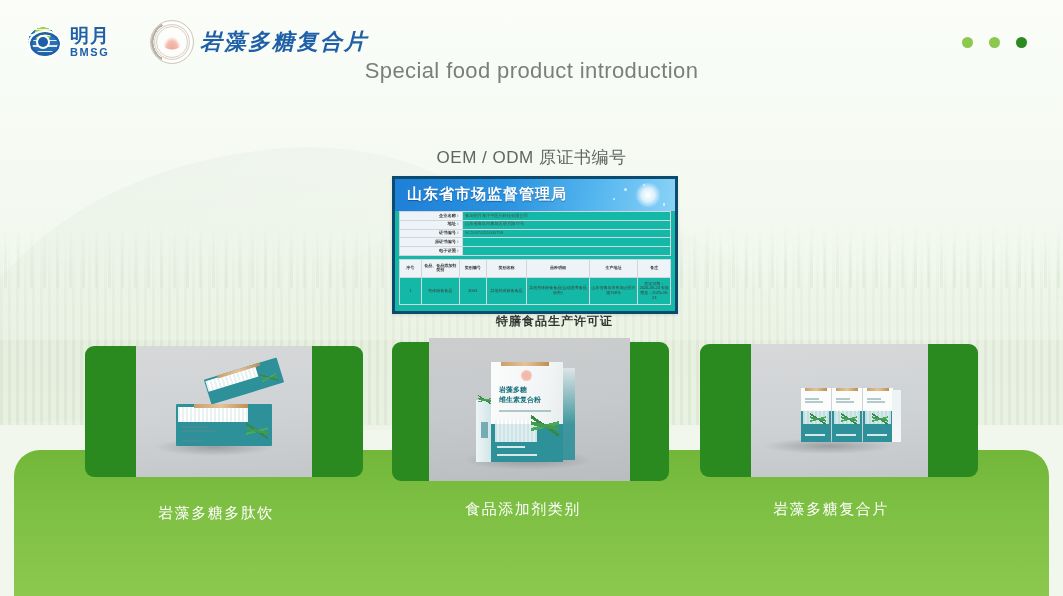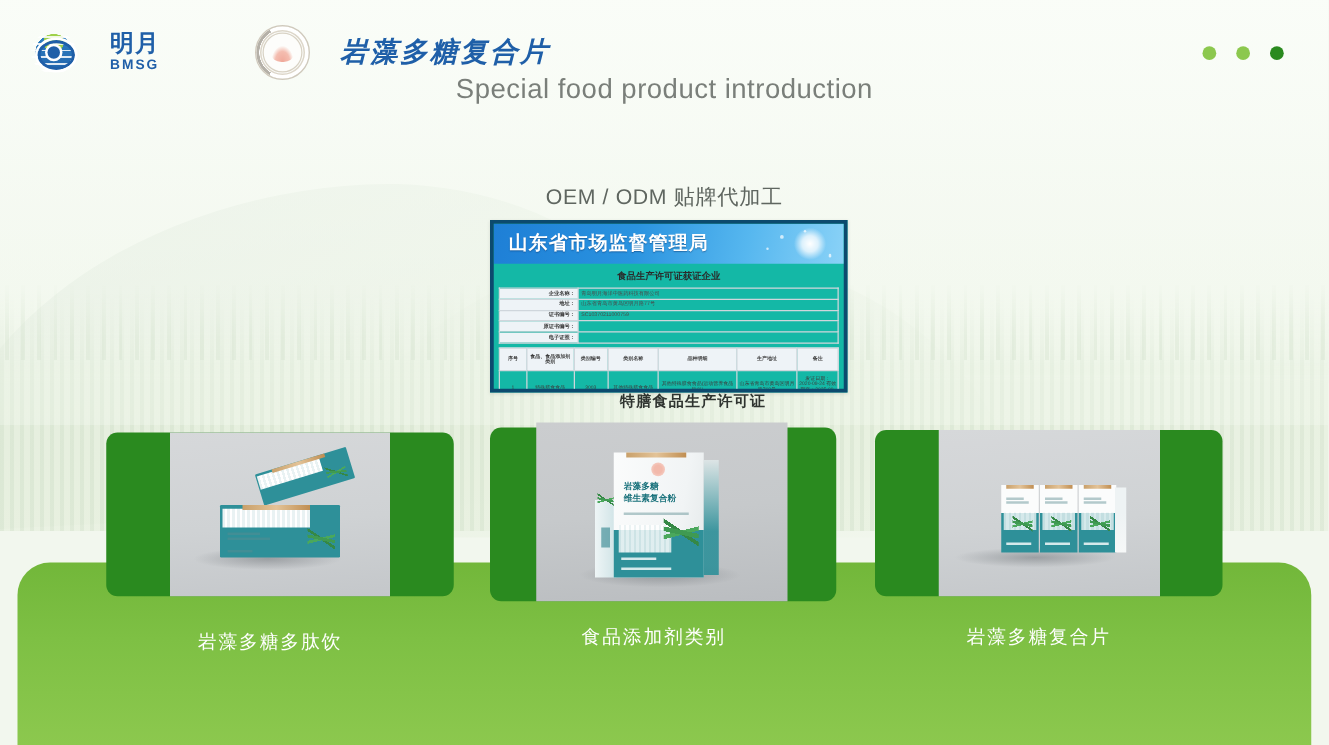--- a/index.html
+++ b/index.html
@@ -52,21 +52,21 @@
   }
 
   
   .green-panel{
     position:absolute;left:14px;top:450px;width:1035px;height:146px;
     background:linear-gradient(180deg,#72b73a 0%,#7ec044 42%,#8cc84e 100%);
     border-radius:26px 26px 0 0;
   }
 
   
-  .logo-row{position:absolute;left:22px;top:20px;display:flex;align-items:center;gap:24px;}
+  .logo-row{position:absolute;left:22px;top:20px;display:flex;align-items:center;gap:6px;}
   .logo-mark{width:42px;height:42px;position:relative;}
   .logo-mark .globe{
     position:absolute;inset:0;border-radius:50%;
     background:
       radial-gradient(circle at 50% 30%, #9fd14a 0%, #9fd14a 22%, transparent 23%),
       linear-gradient(180deg,#b7d94f 0%,#b7d94f 20%,#2f7fc1 20%,#1f5fa8 100%);
     -webkit-mask-image:radial-gradient(circle at 50% 50%, #000 49%, transparent 50%);
             mask-image:radial-gradient(circle at 50% 50%, #000 49%, transparent 50%);
   }
   .logo-mark .rings{
@@ -197,32 +197,31 @@
     <div class="brand-cn">岩藻多糖复合片</div>
   </div>
 
   <div class="dots">
     <span class="dot" style="background:#8cc84e"></span>
     <span class="dot" style="background:#8cc84e"></span>
     <span class="dot" style="background:#2a8a1f"></span>
   </div>
 
   <div class="t-en">Special food product introduction</div>
-  <div class="t-sub">OEM / ODM 贴牌代加工</div>
+  <div class="t-sub">OEM / ODM 原证书编号</div>
 
   <div class="cert">
     <div class="cert-hd">
       <div class="glow"></div>
       <div class="spark" style="right:48px;top:9px;width:3px;height:3px;"></div>
       <div class="spark" style="right:60px;top:19px;width:2px;height:2px;"></div>
       <div class="spark" style="right:10px;top:24px;width:2.5px;height:2.5px;"></div>
       <div class="spark" style="right:30px;top:5px;width:2px;height:2px;"></div>
       <div class="cert-hd-t">山东省市场监督管理局</div>
     </div>
-    <div class="cert-sub">食品生产许可证获证企业</div>
     <div class="cert-body">
       <table class="cert-t">
         <tbody>
             <tr>
           <td class="lbl">企业名称：</td>
           <td>青岛明月海洋中医药科技有限公司</td>
         </tr>
         <tr>
           <td class="lbl">地址：</td>
           <td>山东省青岛市黄岛区明月路77号</td>

